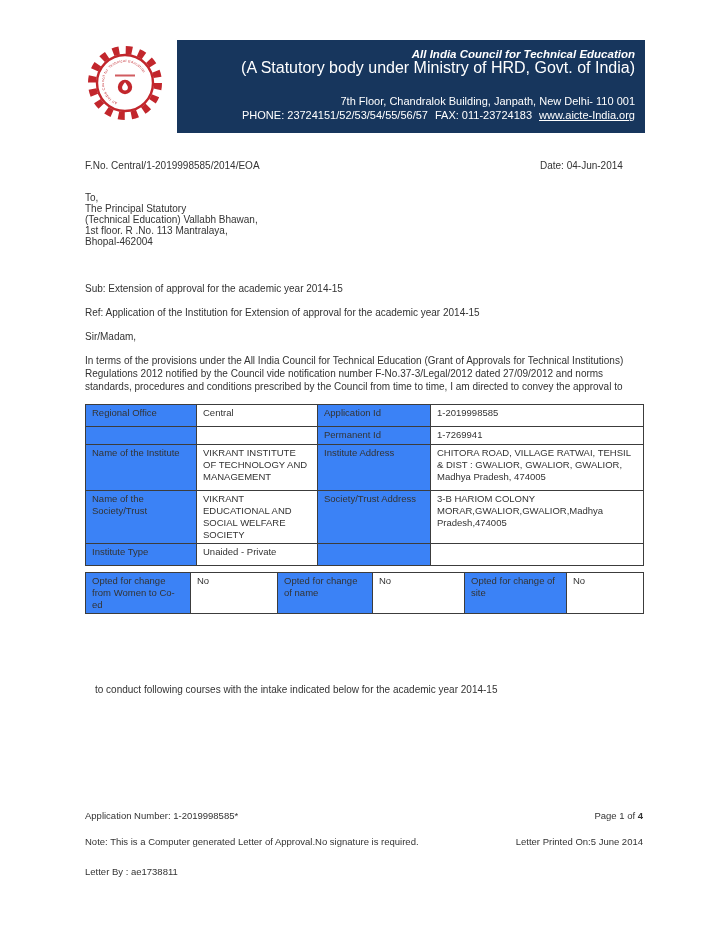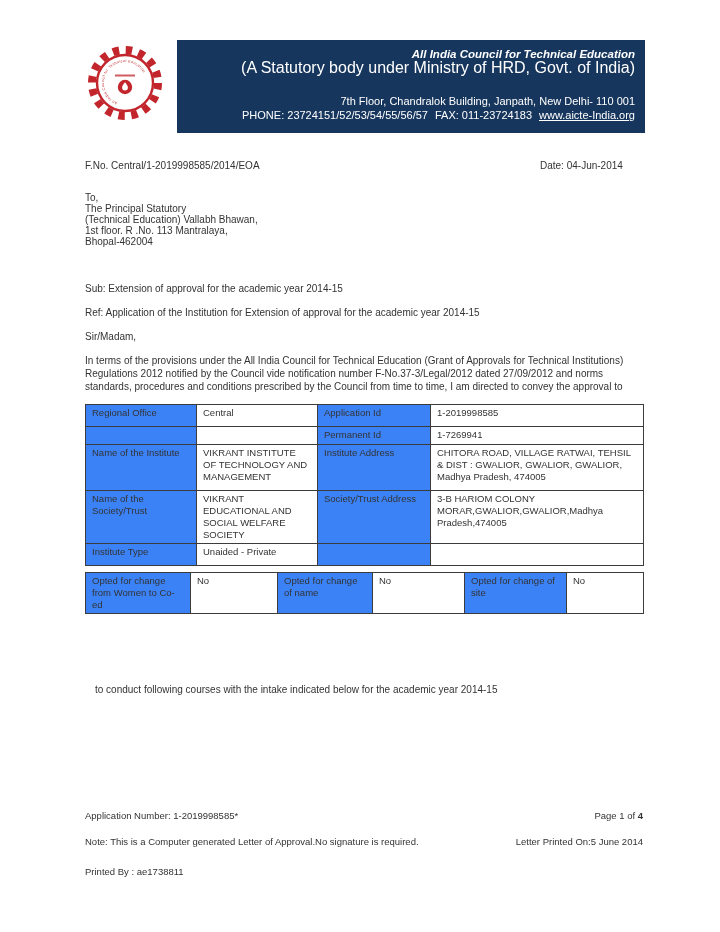--- a/index.html
+++ b/index.html
@@ -169,16 +169,16 @@
 
   <div class="footer-row" style="top:810px;">
     <span>Application Number: 1-2019998585*</span>
     <span><span>Page 1 of </span><span class="bold">4</span></span>
   </div>
   <div class="footer-row" style="top:836px;">
     <span>Note: This is a Computer generated Letter of Approval.No signature is required.</span>
     <span>Letter Printed On:5 June 2014</span>
   </div>
   <div class="footer-row" style="top:866px;">
-    <span>Printed By : ae1738811</span>
+    <span>Letter By : ae1738811</span>
   </div>
 
 </div>
 
 </body></html>

